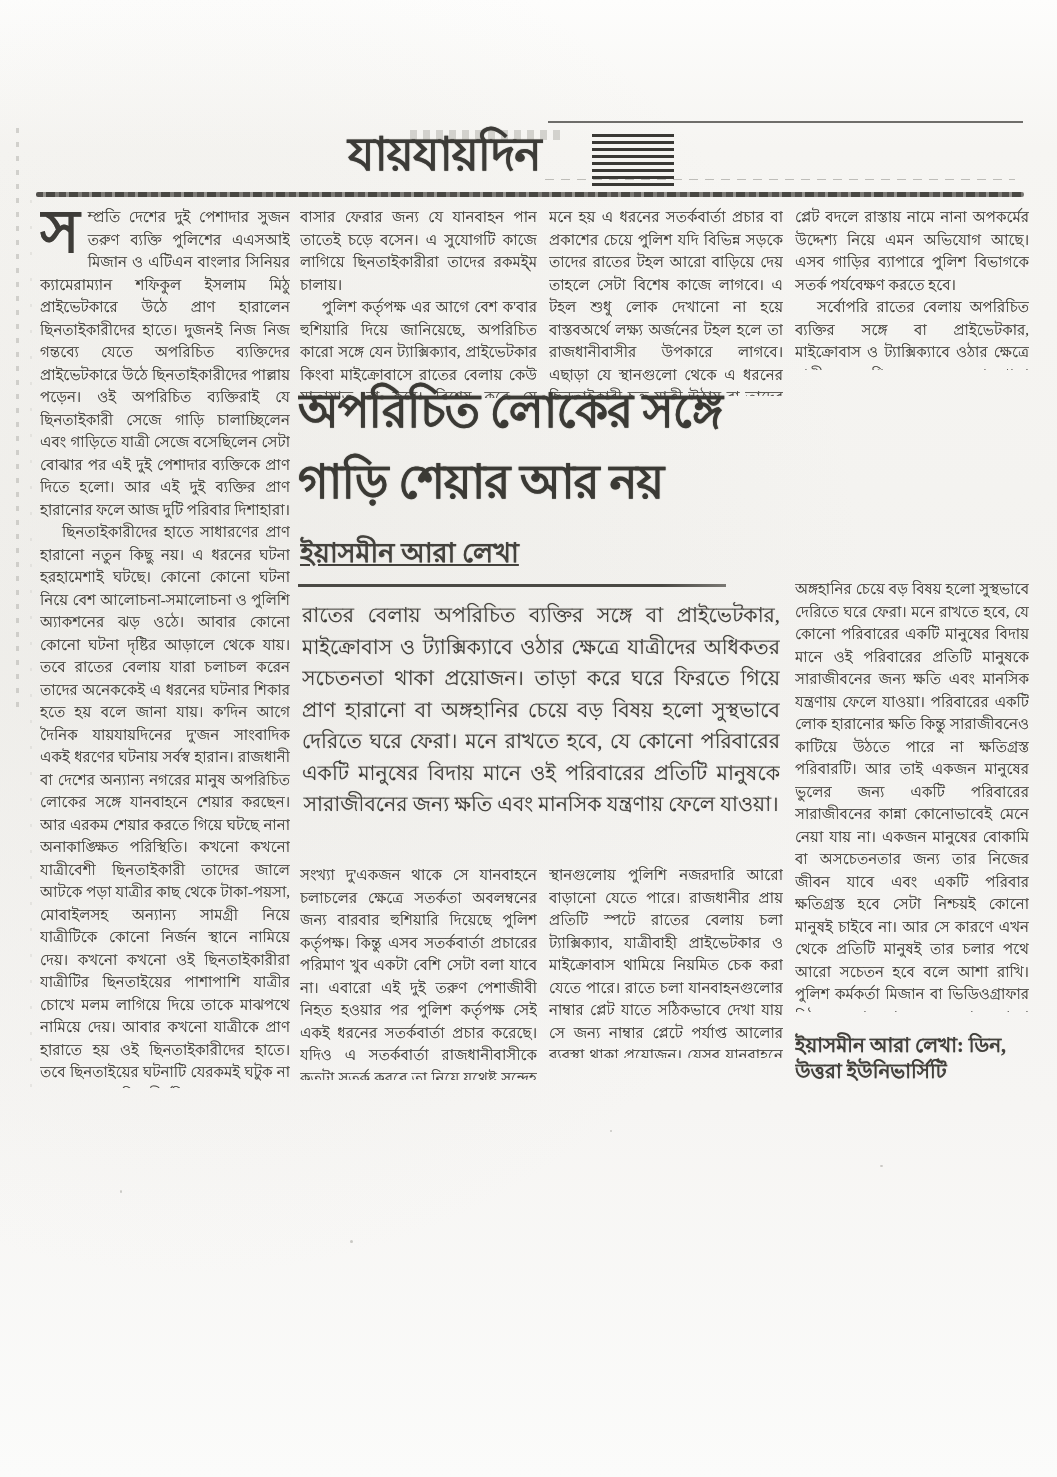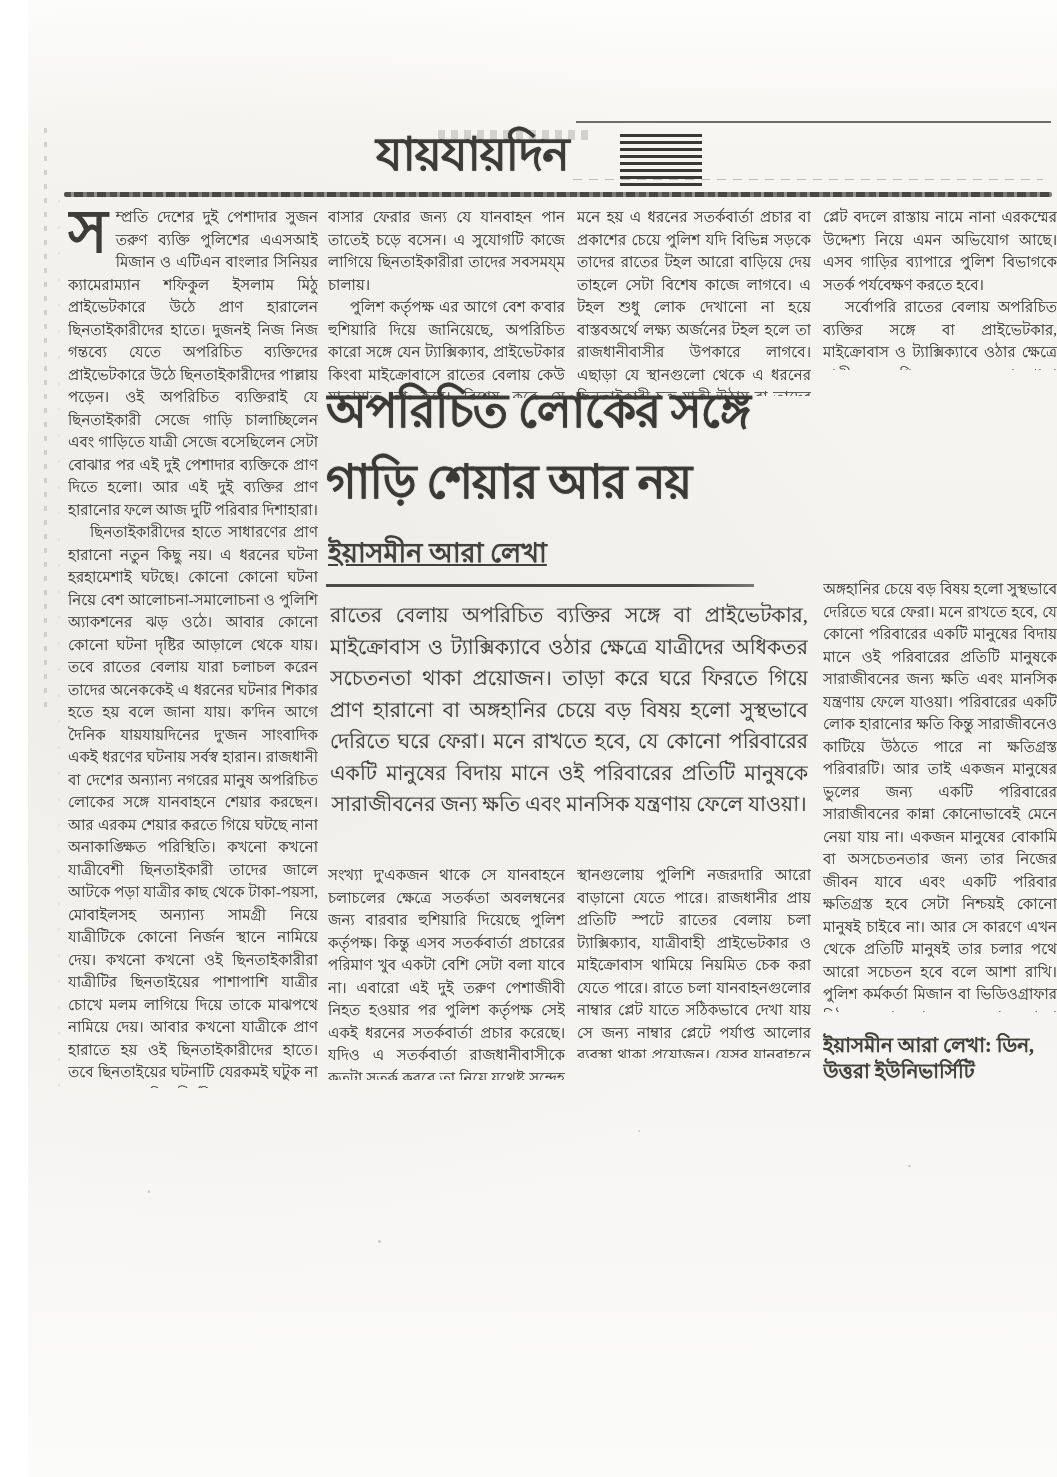--- a/index.html
+++ b/index.html
@@ -8,21 +8,20 @@
     background:#ffffff;
     font-family:"Liberation Serif","DejaVu Serif",serif;
     position:relative;
     overflow:hidden;
   }
   .page{
     position:absolute;inset:0;
     background:
       radial-gradient(ellipse at 18% 40%, rgba(210,208,200,0.18), rgba(0,0,0,0) 55%),
       linear-gradient(180deg,#fdfdfc 0%,#f6f5f2 10%,#f3f2ef 45%,#f6f5f3 75%,#fbfbfa 100%);
-    margin-left: 28px;
   }
   
   .margin-marks{
     position:absolute;left:16px;top:128px;width:3px;height:580px;
     background:repeating-linear-gradient(180deg,#b5b4af 0 5px,rgba(0,0,0,0) 5px 14px);
     opacity:.55;
   }
   .margin-marks2{
     position:absolute;left:30px;top:200px;width:2px;height:900px;
     background:repeating-linear-gradient(180deg,#cfcec9 0 3px,rgba(0,0,0,0) 3px 26px);
@@ -123,30 +122,30 @@
   <div class="masthead-underline"></div>
 
   <div class="top-rule"></div>
 
   <div class="body-text" style="left:40px;top:206px;width:250px;height:882px;">
     <p class="noindent"><span class="dropcap">স</span><span>ম্প্রতি দেশের দুই পেশাদার সুজন তরুণ ব্যক্তি পুলিশের এএসআই মিজান ও এটিএন বাংলার সিনিয়র ক্যামেরাম্যান শফিকুল ইসলাম মিঠু প্রাইভেটকারে উঠে প্রাণ হারালেন ছিনতাইকারীদের হাতে। দুজনই নিজ নিজ গন্তব্যে যেতে অপরিচিত ব্যক্তিদের প্রাইভেটকারে উঠে ছিনতাইকারীদের পাল্লায় পড়েন। ওই অপরিচিত ব্যক্তিরাই যে ছিনতাইকারী সেজে গাড়ি চালাচ্ছিলেন এবং গাড়িতে যাত্রী সেজে বসেছিলেন সেটা বোঝার পর এই দুই পেশাদার ব্যক্তিকে প্রাণ দিতে হলো। আর এই দুই ব্যক্তির প্রাণ হারানোর ফলে আজ দুটি পরিবার দিশাহারা।</span></p>
     <p>ছিনতাইকারীদের হাতে সাধারণের প্রাণ হারানো নতুন কিছু নয়। এ ধরনের ঘটনা হরহামেশাই ঘটছে। কোনো কোনো ঘটনা নিয়ে বেশ আলোচনা-সমালোচনা ও পুলিশি অ্যাকশনের ঝড় ওঠে। আবার কোনো কোনো ঘটনা দৃষ্টির আড়ালে থেকে যায়। তবে রাতের বেলায় যারা চলাচল করেন তাদের অনেককেই এ ধরনের ঘটনার শিকার হতে হয় বলে জানা যায়। ক'দিন আগে দৈনিক যায়যায়দিনের দু'জন সাংবাদিক একই ধরণের ঘটনায় সর্বস্ব হারান। রাজধানী বা দেশের অন্যান্য নগরের মানুষ অপরিচিত লোকের সঙ্গে যানবাহনে শেয়ার করছেন। আর এরকম শেয়ার করতে গিয়ে ঘটছে নানা অনাকাঙ্ক্ষিত পরিস্থিতি। কখনো কখনো যাত্রীবেশী ছিনতাইকারী তাদের জালে আটকে পড়া যাত্রীর কাছ থেকে টাকা-পয়সা, মোবাইলসহ অন্যান্য সামগ্রী নিয়ে যাত্রীটিকে কোনো নির্জন স্থানে নামিয়ে দেয়। কখনো কখনো ওই ছিনতাইকারীরা যাত্রীটির ছিনতাইয়ের পাশাপাশি যাত্রীর চোখে মলম লাগিয়ে দিয়ে তাকে মাঝপথে নামিয়ে দেয়। আবার কখনো যাত্রীকে প্রাণ হারাতে হয় ওই ছিনতাইকারীদের হাতে। তবে ছিনতাইয়ের ঘটনাটি যেরকমই ঘটুক না কেন তার ক্ষতচিহ্ন দীর্ঘদিন ধরে বহন করতে হয় শিকার হওয়া ব্যক্তিটিকে। ছিনতাইকারীদের কবলে পড়ে প্রাণহানির ঘটনা দেশে যেমন বাড়ছে, তেমনি পাল্লা দিয়ে বাড়ছে অপরিচিত লোকের গাড়িতে চড়ার ঘটনাও। বিশেষ করে অধিক রাতে ডিউটি শেষ করে ঘরমুখো মানুষগুলো দ্রুত ফিরে যেতে চান তার আপনজনদের কাছে। সে সময় রুটের বাস বা পাবলিক কোনো যানবাহন না পেলে ঘরমুখো মানুষগুলো কম খরচে ভাড়াভাড়ি</p>
   </div>
 
   <div class="body-text" style="left:300px;top:206px;width:237px;height:192px;">
-    <p class="noindent">বাসার ফেরার জন্য যে যানবাহন পান তাতেই চড়ে বসেন। এ সুযোগটি কাজে লাগিয়ে ছিনতাইকারীরা তাদের সবসময্ম চালায়।</p>
+    <p class="noindent">বাসার ফেরার জন্য যে যানবাহন পান তাতেই চড়ে বসেন। এ সুযোগটি কাজে লাগিয়ে ছিনতাইকারীরা তাদের রকমই্ম চালায়।</p>
     <p>পুলিশ কর্তৃপক্ষ এর আগে বেশ ক'বার হুশিয়ারি দিয়ে জানিয়েছে, অপরিচিত কারো সঙ্গে যেন ট্যাক্সিক্যাব, প্রাইভেটকার কিংবা মাইক্রোবাসে রাতের বেলায় কেউ যাতায়াত না করে। বিশেষ করে যে যানবাহনে যাত্রীর</p>
   </div>
 
   <div class="body-text" style="left:549px;top:206px;width:234px;height:190px;">
     <p class="noindent">মনে হয় এ ধরনের সতর্কবার্তা প্রচার বা প্রকাশের চেয়ে পুলিশ যদি বিভিন্ন সড়কে তাদের রাতের টহল আরো বাড়িয়ে দেয় তাহলে সেটা বিশেষ কাজে লাগবে। এ টহল শুধু লোক দেখানো না হয়ে বাস্তবঅর্থে লক্ষ্য অর্জনের টহল হলে তা রাজধানীবাসীর উপকারে লাগবে। এছাড়া যে স্থানগুলো থেকে এ ধরনের ছিনতাইকারী চক্র যাত্রী উঠায় বা তাদের 'শিকার' ধরে সে</p>
   </div>
 
   <div class="body-text" style="left:795px;top:206px;width:234px;height:164px;">
-    <p class="noindent">প্লেট বদলে রাস্তায় নামে নানা এরকম্মের উদ্দেশ্য নিয়ে এমন অভিযোগ আছে। এসব গাড়ির ব্যাপারে পুলিশ বিভাগকে সতর্ক পর্যবেক্ষণ করতে হবে।</p>
+    <p class="noindent">প্লেট বদলে রাস্তায় নামে নানা অপকর্মের উদ্দেশ্য নিয়ে এমন অভিযোগ আছে। এসব গাড়ির ব্যাপারে পুলিশ বিভাগকে সতর্ক পর্যবেক্ষণ করতে হবে।</p>
     <p>সর্বোপরি রাতের বেলায় অপরিচিত ব্যক্তির সঙ্গে বা প্রাইভেটকার, মাইক্রোবাস ও ট্যাক্সিক্যাবে ওঠার ক্ষেত্রে যাত্রীদের অধিকতর সচেতনতা থাকা প্রয়োজন। তাড়া করে ঘরে ফিরতে গিয়ে প্রাণ হারানো বা</p>
   </div>
 
   <div class="headline">
     <div>অপরিচিত লোকের সঙ্গে</div>
     <div>গাড়ি শেয়ার আর নয়</div>
   </div>
   <div class="byline">ইয়াসমীন আরা লেখা</div>
   <div class="byline-rule"></div>
 

